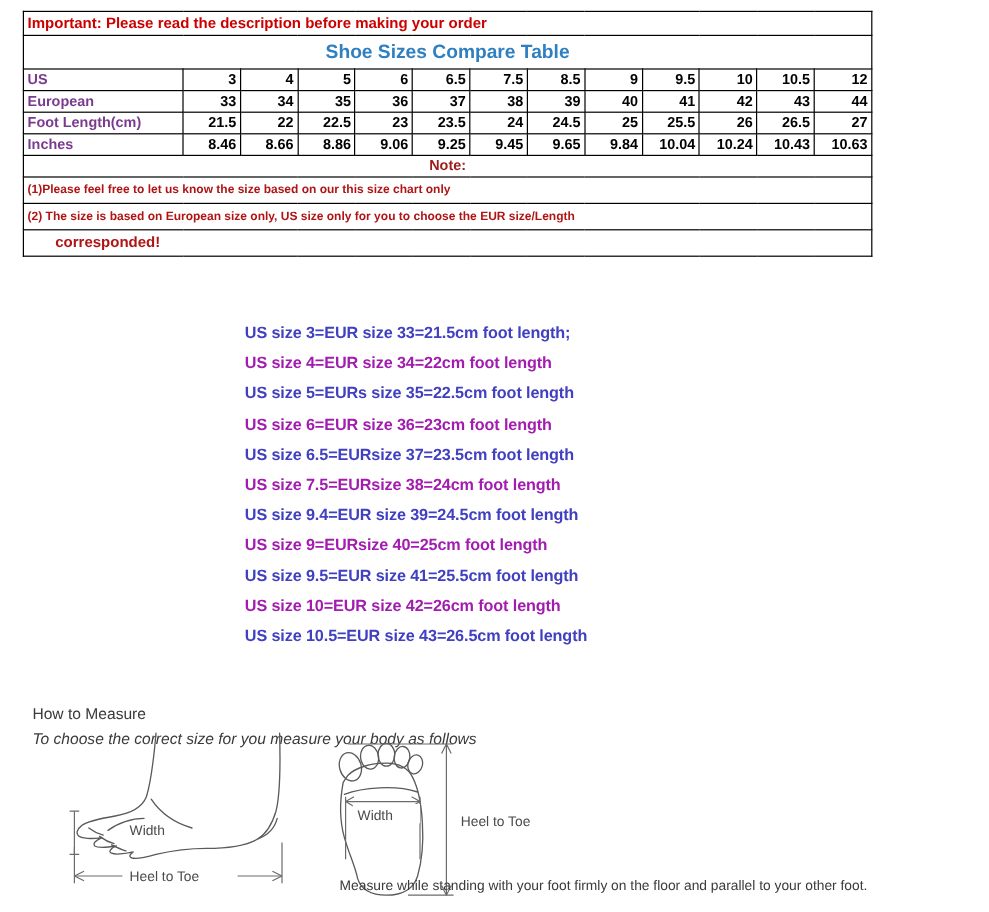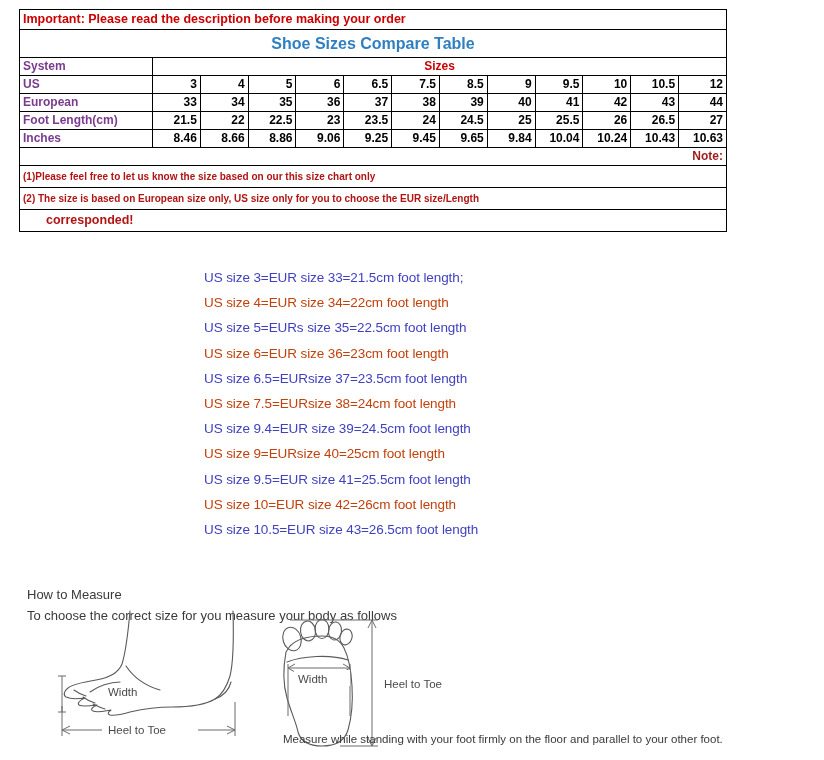--- a/index.html
+++ b/index.html
@@ -63,21 +63,21 @@
     font-weight: bold;
   }
   .num-cell {
     text-align: right;
     color: #000000;
     font-weight: bold;
     font-size: 12px;
   }
   .note-label {
     color: #9e1b1b;
-    text-align: right;
+    text-align: center;
     font-weight: bold;
   }
   .note-line {
     color: #b01414;
     text-align: left;
     font-weight: bold;
     font-size: 10px;
     height: 21px !important;
   }
   .note-cont {
@@ -91,46 +91,47 @@
 
   
   .conv-list {
     position: absolute;
     left: 204px;
     top: 265px;
     width: 460px;
   }
   .conv-row {
     font-size: 13.5px;
-    font-weight: normal;
+    font-weight: bold;
     line-height: 25.2px;
     white-space: nowrap;
     letter-spacing: -0.1px;
   }
   .conv-blue { color: #4040c0; }
-  .conv-black { color: #c2410c; }
+  .conv-black { color: #a21caf; }
 
   
   .howto {
     position: absolute;
     left: 27px;
     top: 565px;
     width: 600px;
   }
   .howto-title {
     font-size: 13px;
     color: #3a3a3a;
     line-height: 19px;
     margin-top: 20px;
   }
   .howto-sub {
     font-size: 13px;
     color: #3a3a3a;
     line-height: 19px;
     margin-top: 2px;
+    font-style: italic;
   }
 
   
   .diagrams {
     position: absolute;
     left: 40px;
     top: 606px;
     width: 520px;
     height: 150px;
   }
@@ -168,24 +169,20 @@
     <colgroup>
       <col style="width:133px">
       <col span="12">
     </colgroup>
     <tbody>
       <tr>
         <td class="cell-important" colspan="13">Important: Please read the description before making your order</td>
       </tr>
       <tr>
         <td class="cell-title" colspan="13">Shoe Sizes Compare Table</td>
-      </tr>
-      <tr>
-        <td class="label-cell">System</td>
-        <td class="sizes-head" colspan="12">Sizes</td>
       </tr>
 
       <tr>
         <td class="label-cell">US</td>
         <td class="num-cell">3</td>
         <td class="num-cell">4</td>
         <td class="num-cell">5</td>
         <td class="num-cell">6</td>
         <td class="num-cell">6.5</td>
         <td class="num-cell">7.5</td>

